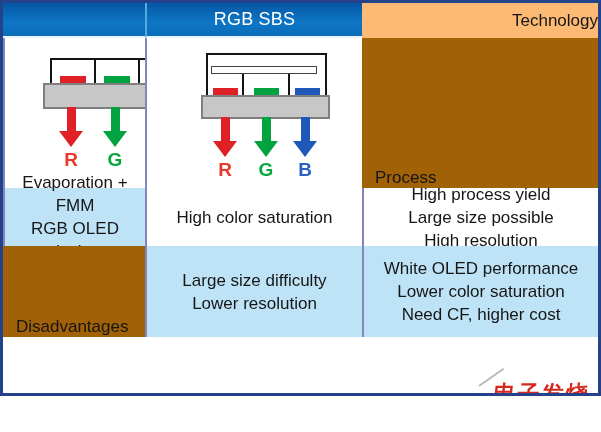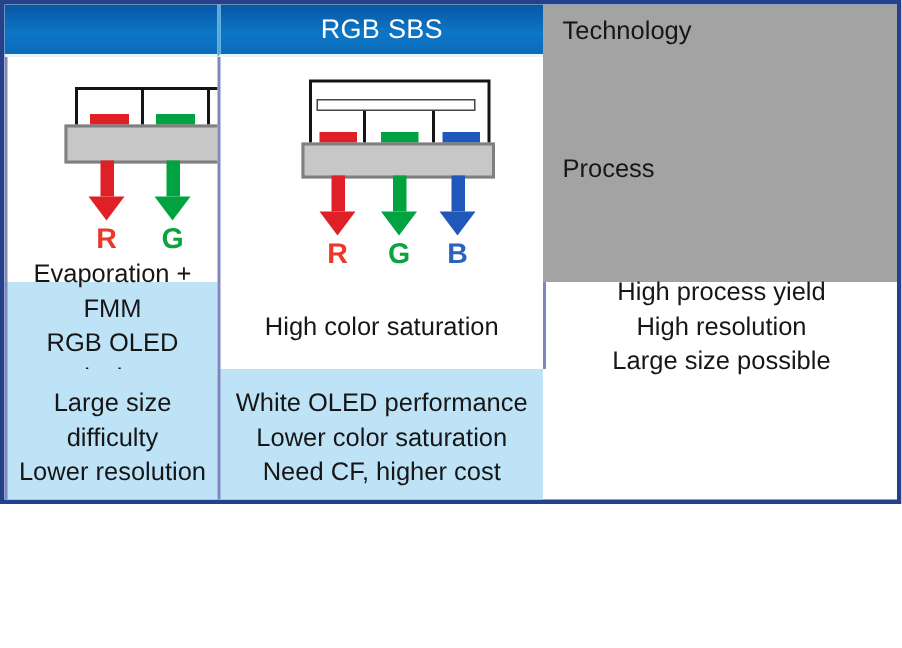--- a/index.html
+++ b/index.html
@@ -1,33 +1,33 @@
 <!DOCTYPE html>
 <html><head>
 <meta charset="utf-8">
 <style>
   html,body{margin:0;padding:0;background:#fff;}
   .table{
-    position:relative; width:601px; height:336px; box-sizing:border-box;
+    position:relative; width:601px; height:396px; box-sizing:border-box;
     border:3px solid #24418c; background:#fff; overflow:hidden;
     display:grid; grid-template-columns:142px 217px 236px;
     grid-template-rows:35px 150px 58px 91px 92px;
     font-family:"Liberation Sans","DejaVu Sans",sans-serif; color:#161616;
   }
   .cell{box-sizing:border-box; position:relative;}
   .head{
     background:linear-gradient(180deg,#0557a4 0%,#0d76c5 58%,#0a6cba 100%);
     color:#fff; display:flex; align-items:center; justify-content:center;
     font-size:18px; letter-spacing:.2px; border-bottom:2px solid #e9f3fb;
   }
   .bL{border-left:2px solid #8186bf;}
   .bLh{border-left:2px solid #54aade;}
   .label{display:flex; align-items:center; padding-left:13px; font-size:17px;}
-  .light{background:#a3a3a3;}
-  .medium{background:#a3a3a3;}
+  .light{background:#fdba74;justify-content:flex-end;}
+  .medium{background:#a16207;align-items:flex-end;}
   .bluecell{background:#bee3f7;}
   .txt{display:flex; flex-direction:column; justify-content:center;
        text-align:center; font-size:17px; line-height:23px;}
   
   .diag{background:#fff;}
   .pxbox{position:absolute; width:42px; height:25px; background:#fff;
          border:2px solid #141414;}
   .pxbar{position:absolute; bottom:1px; left:50%; transform:translateX(-50%);
          width:26px; height:8px;}
   .substrate{position:absolute; background:#c7c7c7; border:2px solid #7f7f7f;}
@@ -143,24 +143,27 @@
   <div class="cell txt bluecell bL">
     <div>Evaporation + FMM</div>
     <div>RGB OLED device</div>
   </div>
 
   <div class="cell txt bL">
     <div>High color saturation</div>
   </div>
   <div class="cell txt bL">
     <div>High process yield</div>
+    <div>Large size possible</div>
     <div>High resolution</div>
-    <div>Large size possible</div>
   </div>
 
+  <div class="cell label medium">
+    <span>Disadvantages</span>
+  </div>
   <div class="cell txt bluecell bL">
     <div>Large size difficulty</div>
     <div>Lower resolution</div>
   </div>
   <div class="cell txt bluecell bL">
     <div>White OLED performance</div>
     <div>Lower color saturation</div>
     <div>Need CF, higher cost</div>
   </div>
 

